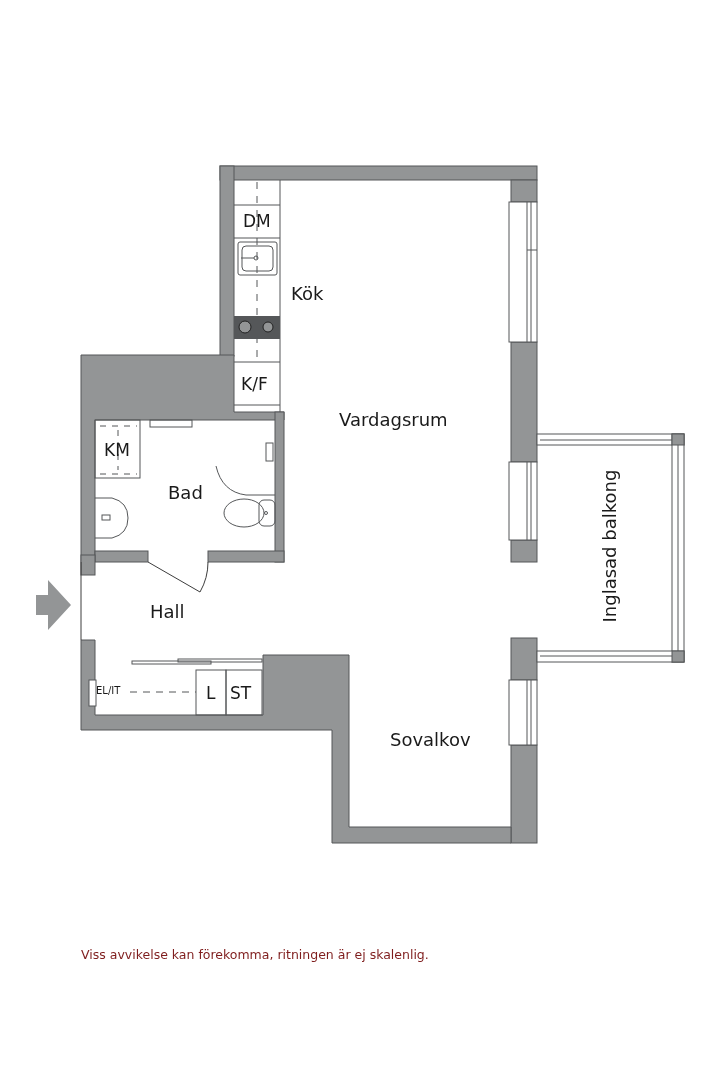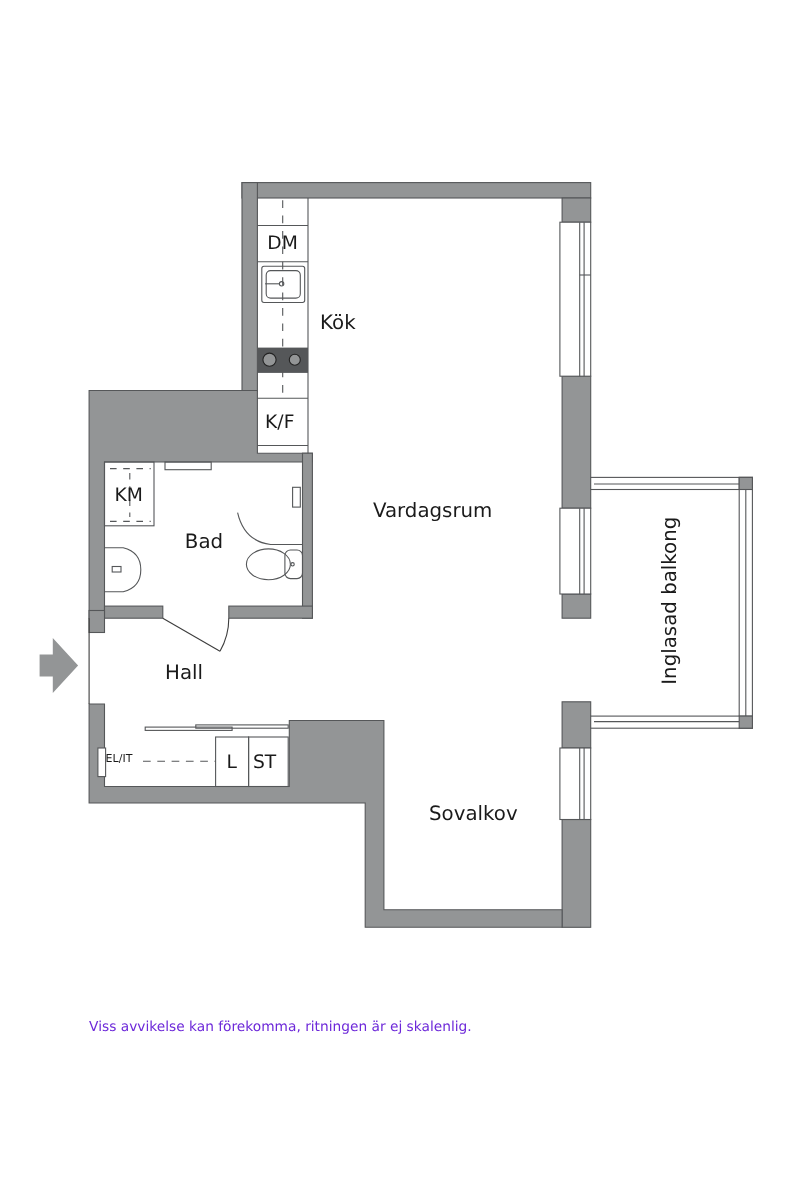--- a/index.html
+++ b/index.html
@@ -2,21 +2,21 @@
 <html><head>
 <meta charset="utf-8">
 <style>
   html, body { margin: 0; padding: 0; background: #ffffff; }
   body { width: 720px; height: 1080px; position: relative; overflow: hidden; font-family: "DejaVu Sans", sans-serif; }
   #plan { position: absolute; left: 0; top: 0; width: 720px; height: 1080px; }
   .label { position: absolute; color: #1a1a1a; font-family: "DejaVu Sans", sans-serif; white-space: nowrap; }
   .room { font-size: 18px; }
   .small { font-size: 17px; }
   .tiny { font-size: 10px; }
-  .note { position: absolute; left: 81px; top: 925px; font-size: 12.5px; color: #6d28d9; font-family: "DejaVu Sans", sans-serif; }
+  .note { position: absolute; left: 81px; top: 947px; font-size: 12.5px; color: #7f1d1d; font-family: "DejaVu Sans", sans-serif; }
   .vert { transform: rotate(-90deg); transform-origin: center center; }
 </style>
 </head>
 <body>
 
 <svg id="plan" viewBox="0 0 720 1080" xmlns="http://www.w3.org/2000/svg">
   <g fill="#939596" stroke="#555759" stroke-width="1">
 
     <rect x="220" y="166" width="317" height="14"></rect>
 
@@ -113,21 +113,21 @@
     <line x1="130" y1="692" x2="196" y2="692" stroke-dasharray="7,6"></line>
     <rect x="89" y="680" width="7" height="26" fill="#ffffff"></rect>
   </g>
 
   <polygon points="36,595 48,595 48,580 71,605 48,630 48,615 36,615" fill="#939596"></polygon>
 </svg>
 
 <span class="label small" style="left:243px;top:211px;">DM</span>
 <span class="label small" style="left:241px;top:374px;">K/F</span>
 <span class="label room" style="left:291px;top:283px;text-align:right;">Kök</span>
-<span class="label room" style="left:339px;top:454px;">Vardagsrum</span>
+<span class="label room" style="left:339px;top:409px;">Vardagsrum</span>
 <span class="label small" style="left:104px;top:440px;">KM</span>
 <span class="label room" style="left:168px;top:482px;">Bad</span>
 <span class="label room" style="left:150px;top:601px;">Hall</span>
 <span class="label tiny" style="left:96px;top:685px;">EL/IT</span>
 <span class="label small" style="left:206px;top:683px;">L</span>
 <span class="label small" style="left:230px;top:683px;">ST</span>
 <span class="label room" style="left:390px;top:729px;">Sovalkov</span>
 <span class="label room vert" style="left:534px;top:537px;width:150px;text-align:center;">Inglasad balkong</span>
 
 <div class="note">Viss avvikelse kan förekomma, ritningen är ej skalenlig.</div>

